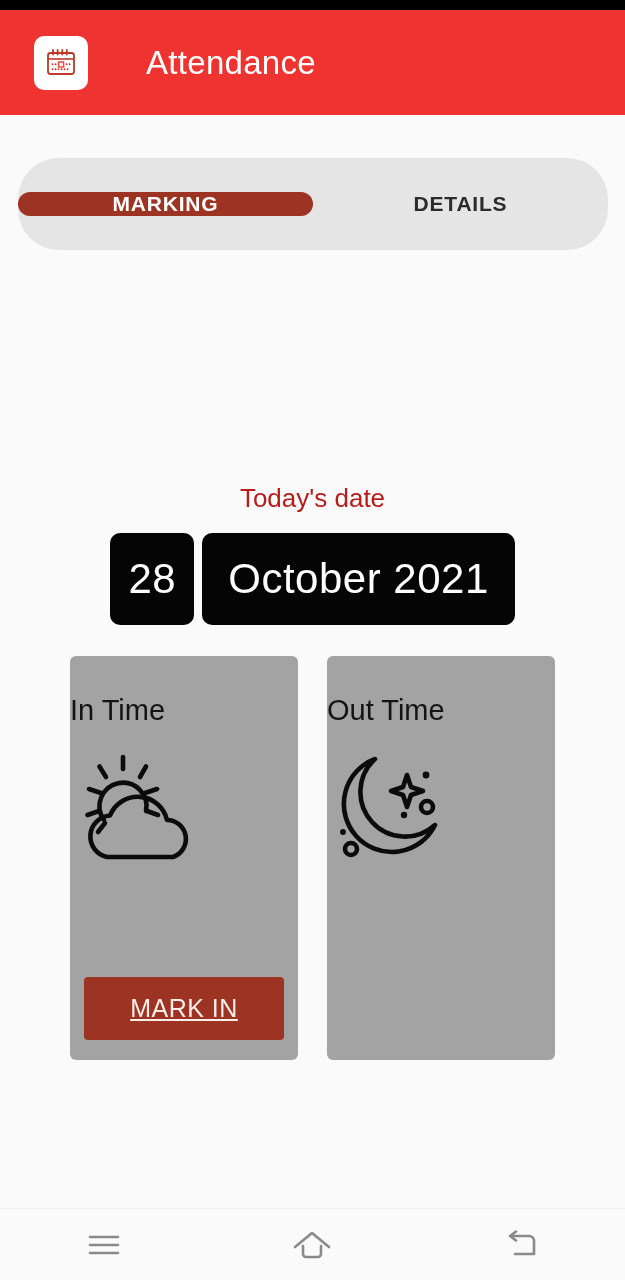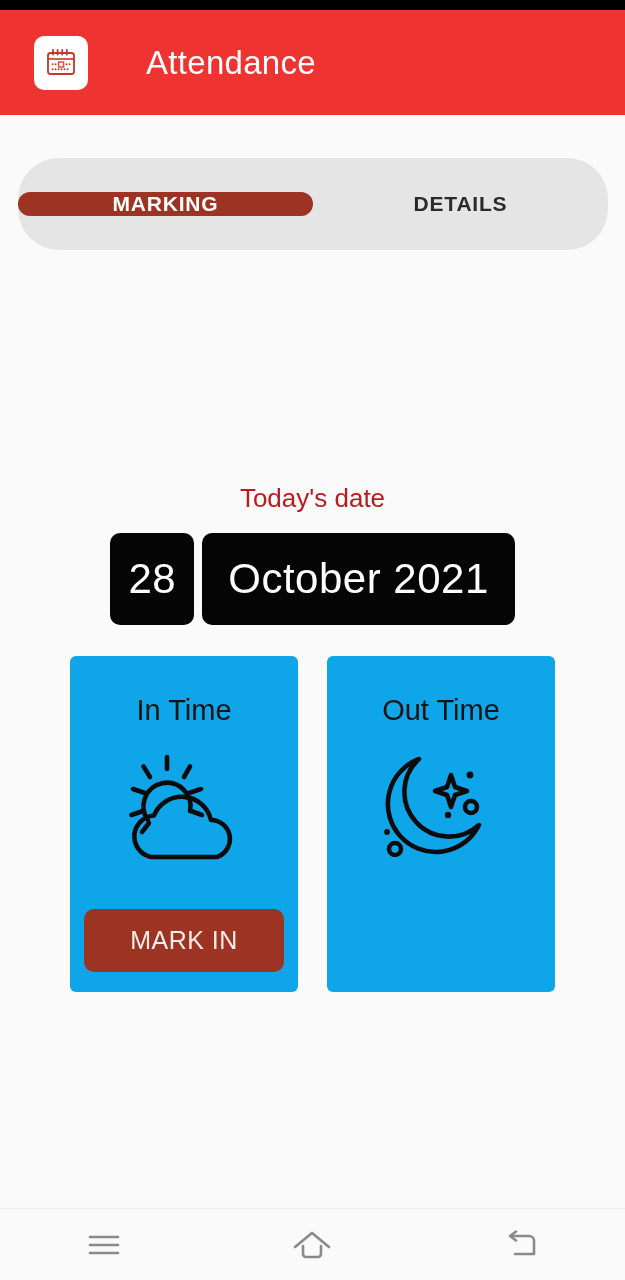--- a/index.html
+++ b/index.html
@@ -92,49 +92,49 @@
   .date-day { width: 84px; height: 92px; }
   .date-month { padding: 0 26px; height: 92px; }
 
   
   .cards {
     position: absolute; top: 656px; left: 70px;
     width: 485px; height: 336px;
     display: flex; justify-content: space-between;
   }
   .card {
-    width: 228px; height: 336px;
-    background: #0ea5e9;
+    width: 228px; height: 404px;
+    background: #a3a3a3;
     border-radius: 6px;
-    display: flex; flex-direction: column; align-items: center;
+    display: flex; flex-direction: column; 
     position: relative;
   }
   .card-title {
     margin-top: 38px;
     font-size: 29px;
     color: #141414;
     font-weight: 400;
   }
   .card-icon {
     margin-top: 22px;
     width: 140px; height: 118px;
     display: flex; align-items: center; justify-content: center;
   }
   .card-btn {
     position: absolute;
     left: 14px; right: 14px; bottom: 20px;
     height: 63px;
     background: #9d3323;
     border: none;
-    border-radius: 10px;
+    border-radius: 4px;
     color: #fbeee8;
     font-family: "Liberation Sans", sans-serif;
     font-size: 25px;
     letter-spacing: 0.5px;
-    display: flex; align-items: center; justify-content: center;
+    display: flex; align-items: center; justify-content: center; text-decoration: underline;
   }
 
   
   .navbar {
     position: absolute; bottom: 0; left: 0;
     width: 625px; height: 72px;
     background: #fafafa;
     border-top: 1px solid #f0f0f0;
     display: flex; align-items: center;
   }

